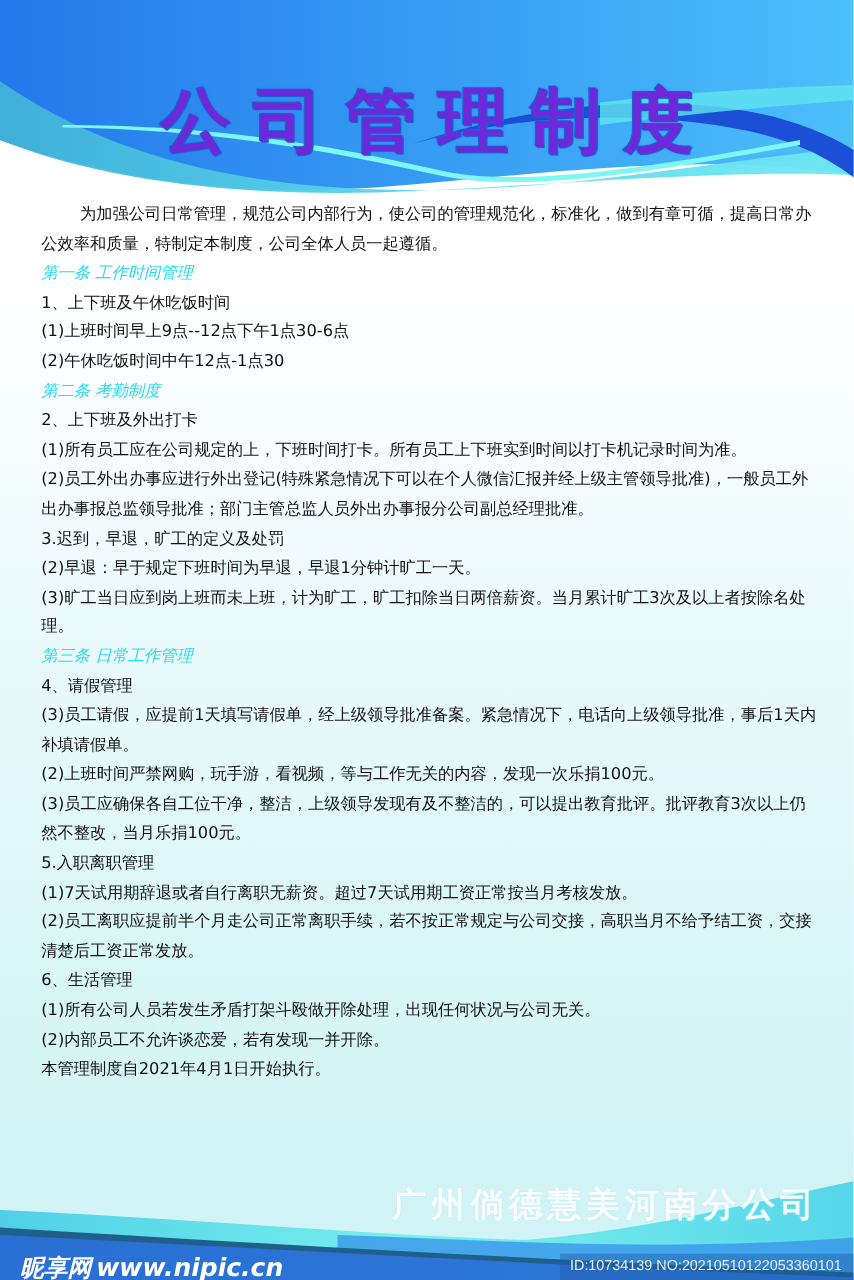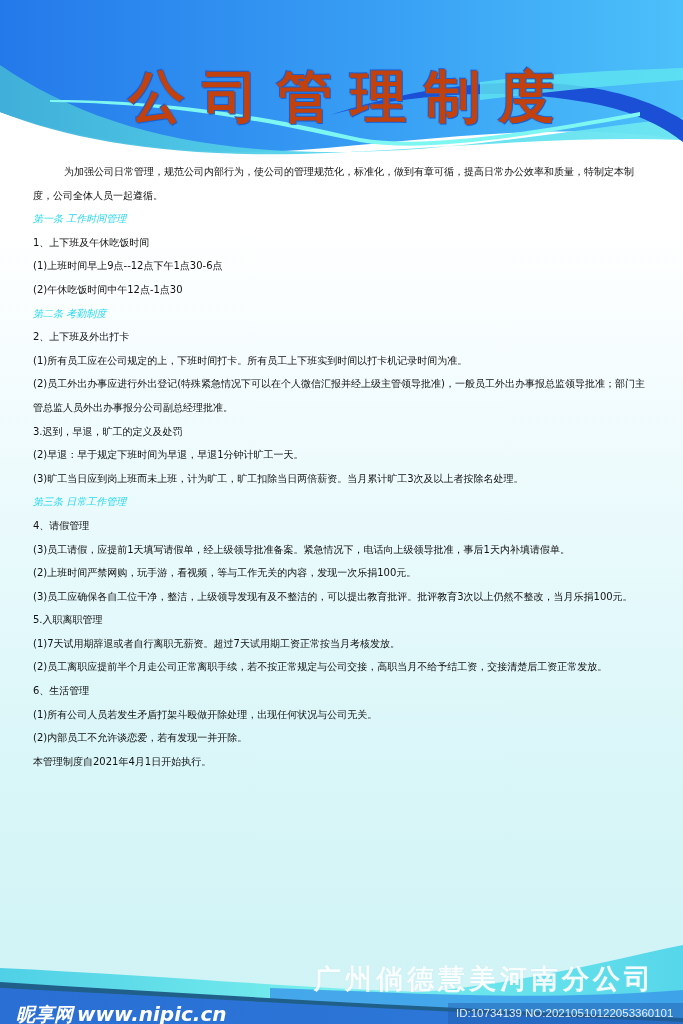--- a/index.html
+++ b/index.html
@@ -10,37 +10,37 @@
       background: linear-gradient(180deg, #ffffff 0%, #ffffff 22%, #eefbfd 45%, #d9f6f8 75%, #cff3f5 100%);
       color: #111;
     }
     .header {
       position: absolute; left: 0; top: 0; width: 683px; height: 160px; overflow: hidden;
     }
     .header svg { position: absolute; left: 0; top: 0; }
     .title {
       position: absolute; left: 0; top: 60px; width: 683px; text-align: center;
       font-family: "DejaVu Sans", sans-serif; font-weight: bold;
-      font-size: 56px; letter-spacing: 18px; color: #c2410c;
+      font-size: 56px; letter-spacing: 18px; color: #6d28d9;
       text-shadow: 0 0 2px #1d5fd0, 1px 1px 0 #1d5fd0, -1px -1px 0 #1d5fd0;
       padding-left: 18px;
     }
     .content {
       position: absolute; left: 33px; top: 160px; width: 620px;
-      font-size: 10px; line-height: 23.6px; color: #111;
+      font-size: 13px; line-height: 23.6px; color: #111;
     }
     .content p { margin: 0; }
     .indent { text-indent: 31px; }
     .section { color: #28d9ef; font-style: italic; }
     .footer {
       position: absolute; left: 0; top: 920px; width: 683px; height: 104px; overflow: hidden;
     }
     .footer svg { position: absolute; left: 0; top: 0; }
     .company {
-      position: absolute; right: 28px; top: 41px;
+      position: absolute; right: 28px; top: 26px;
       font-size: 27px; font-weight: bold; color: #ffffff; letter-spacing: 4px;
       text-shadow: 0 0 1px #9fdfe8;
       opacity: 0.92;
     }
     .wm-logo {
       position: absolute; left: 16px; top: 82px;
       font-size: 19px; font-weight: bold; font-style: italic; color: #ffffff;
       font-family: "DejaVu Sans", sans-serif;
     }
     .wm-logo .url { font-size: 20px; margin-left: 4px; }

